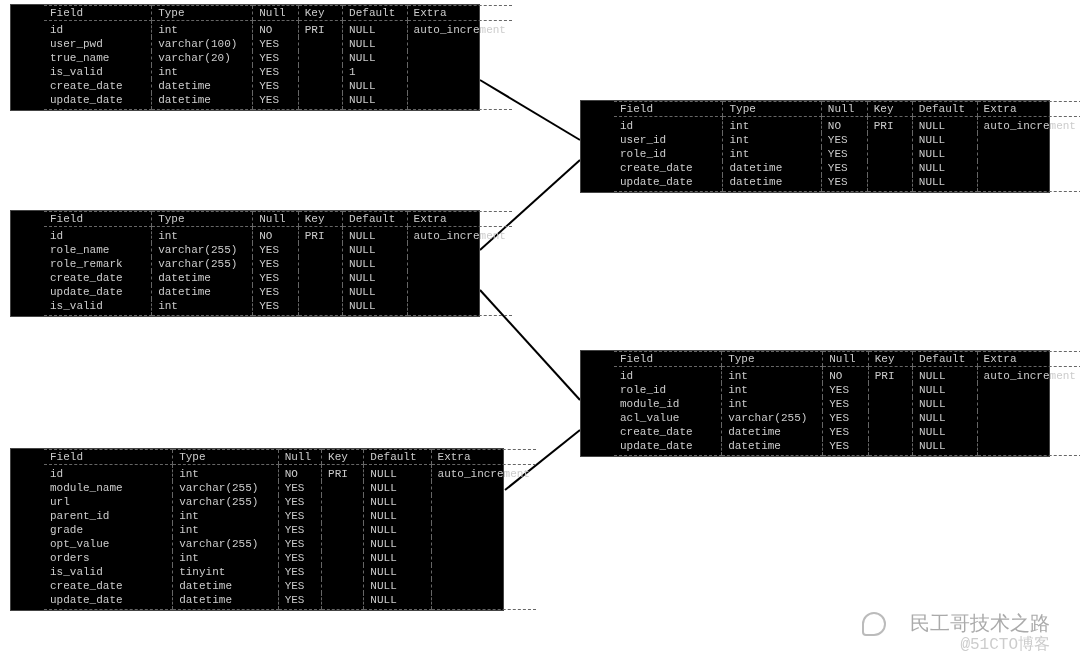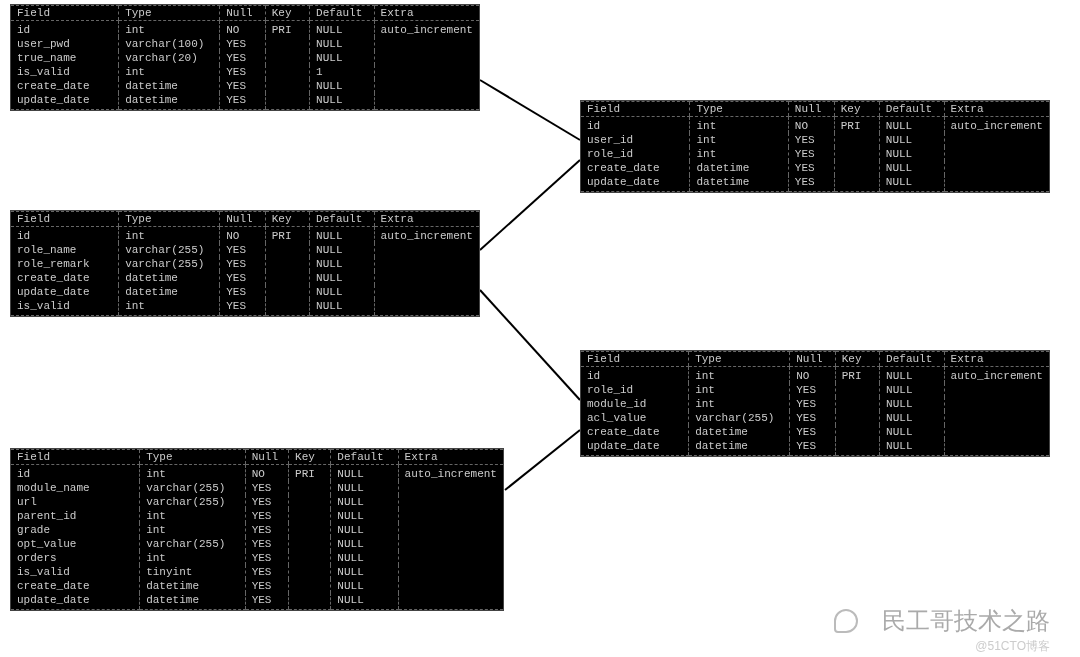--- a/index.html
+++ b/index.html
@@ -14,20 +14,21 @@
     overflow: hidden;
   }
   .tablebox {
     position: absolute;
     background: #000;
     border: 1px solid #444;
   }
   table {
     border-collapse: collapse;
     width: 100%;
+    margin-left: 33px;
   }
   th, td {
     text-align: left;
     padding: 1px 6px;
     vertical-align: top;
     font-weight: normal;
   }
   th {
     border-top: 1px dashed #666;
     border-bottom: 1px dashed #666;
@@ -54,37 +55,37 @@
     top: 0; left: 0;
     width: 1080px; height: 657px;
     pointer-events: none;
   }
   .watermark {
     position: absolute;
     bottom: 20px;
     right: 30px;
     color: #aaa;
     font-family: sans-serif;
-    font-size: 24px;
+    font-size: 20px;
     display: flex;
     align-items: center;
     gap: 24px;
   }
   .watermark .bubble {
     width: 24px; height: 24px;
     border: 2px solid #bbb;
     border-radius: 50% 50% 50% 4px;
     position: relative;
   }
   .wm2 {
     position: absolute;
     bottom: 2px; right: 30px;
     color: #ccc;
-    font-family: Liberation Sans, sans-serif;
-    font-size: 12px;
+    font-family: Liberation Mono, monospace;
+    font-size: 16px;
     margin-top: 16px;
   }
 </style>
 </head>
 <body>
 
 <svg class="connectors">
   <line x1="480" y1="80" x2="580" y2="140" stroke="#000" stroke-width="2"></line>
   <line x1="480" y1="250" x2="580" y2="160" stroke="#000" stroke-width="2"></line>
   <line x1="480" y1="290" x2="580" y2="400" stroke="#000" stroke-width="2"></line>

